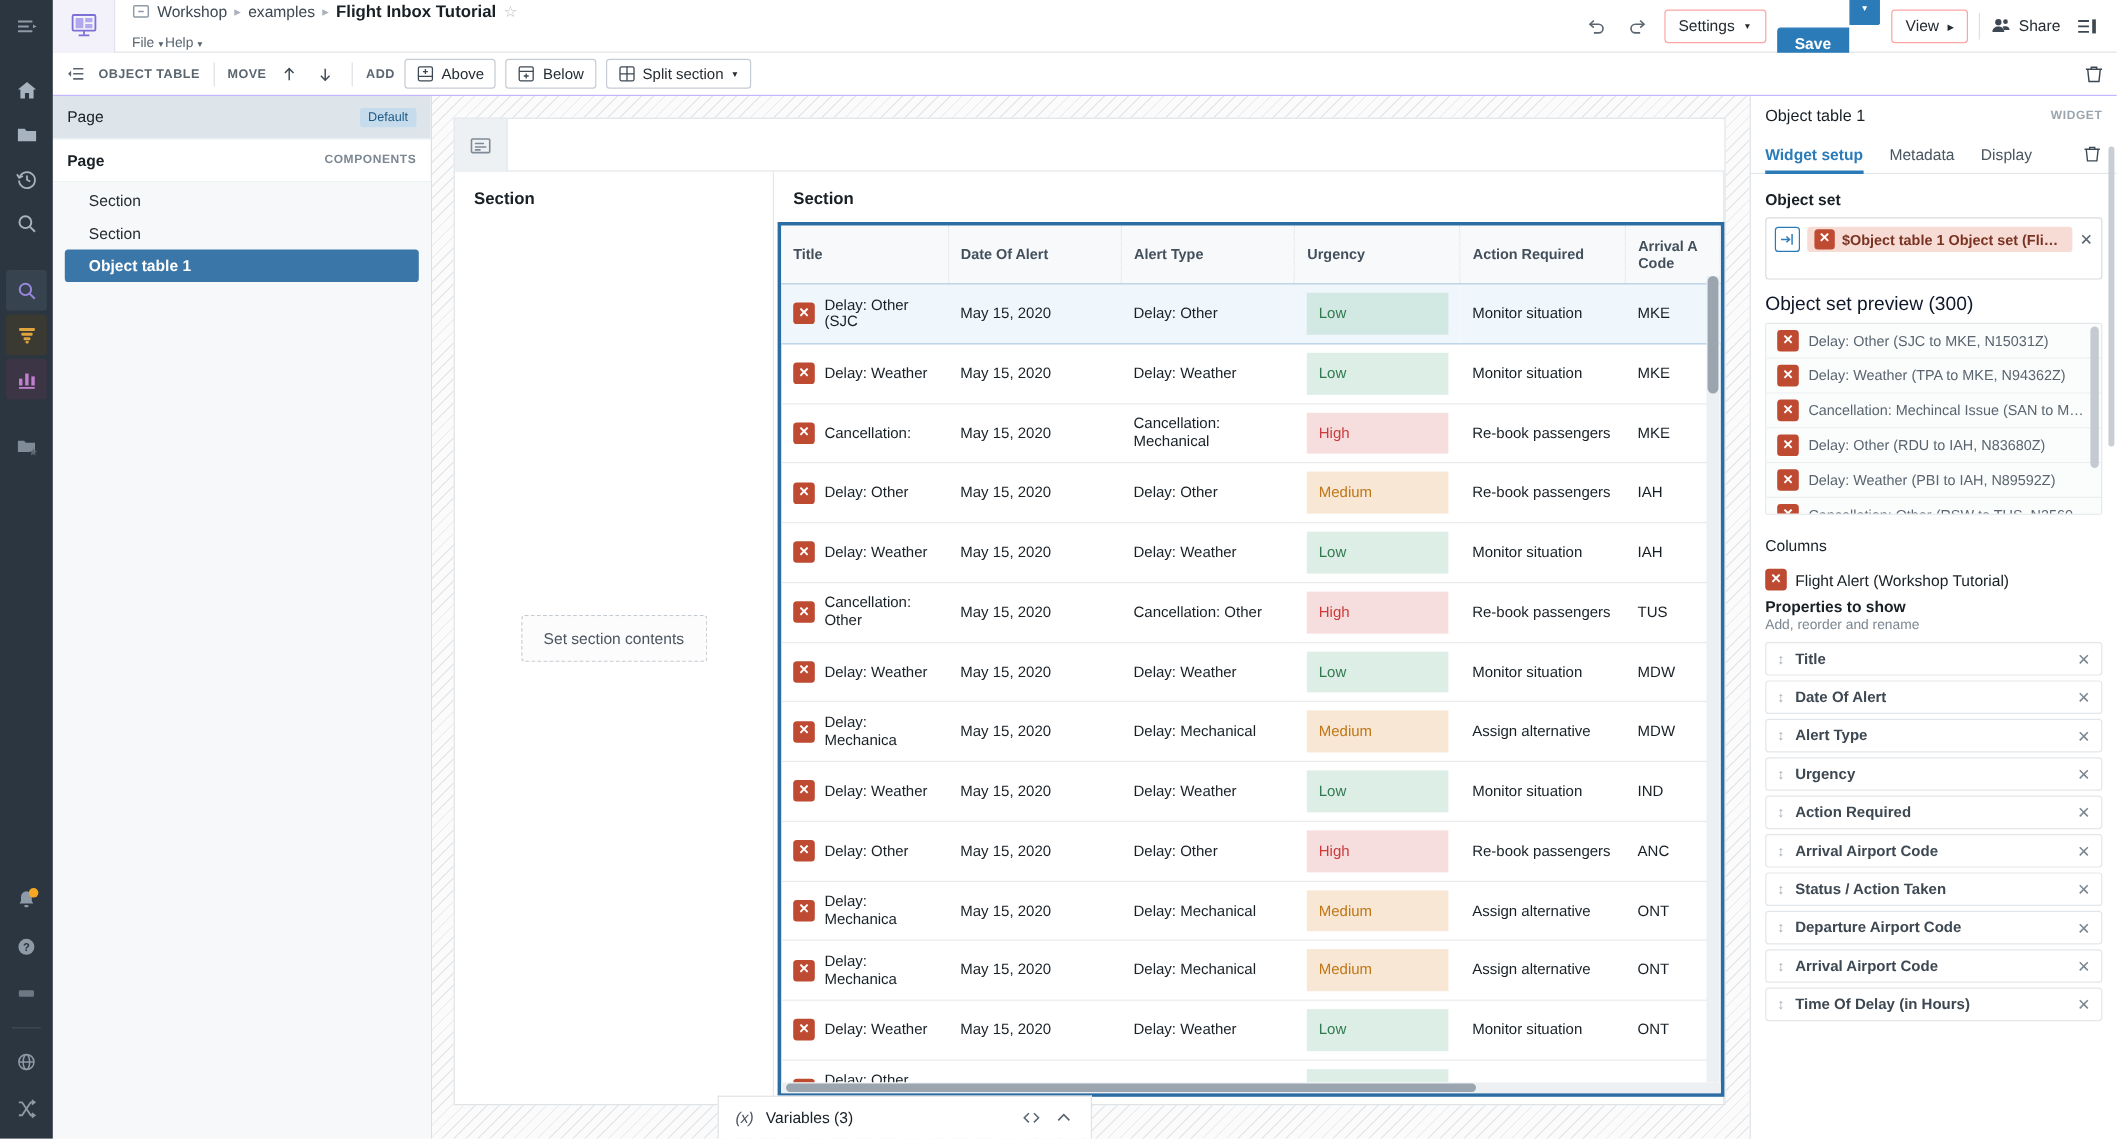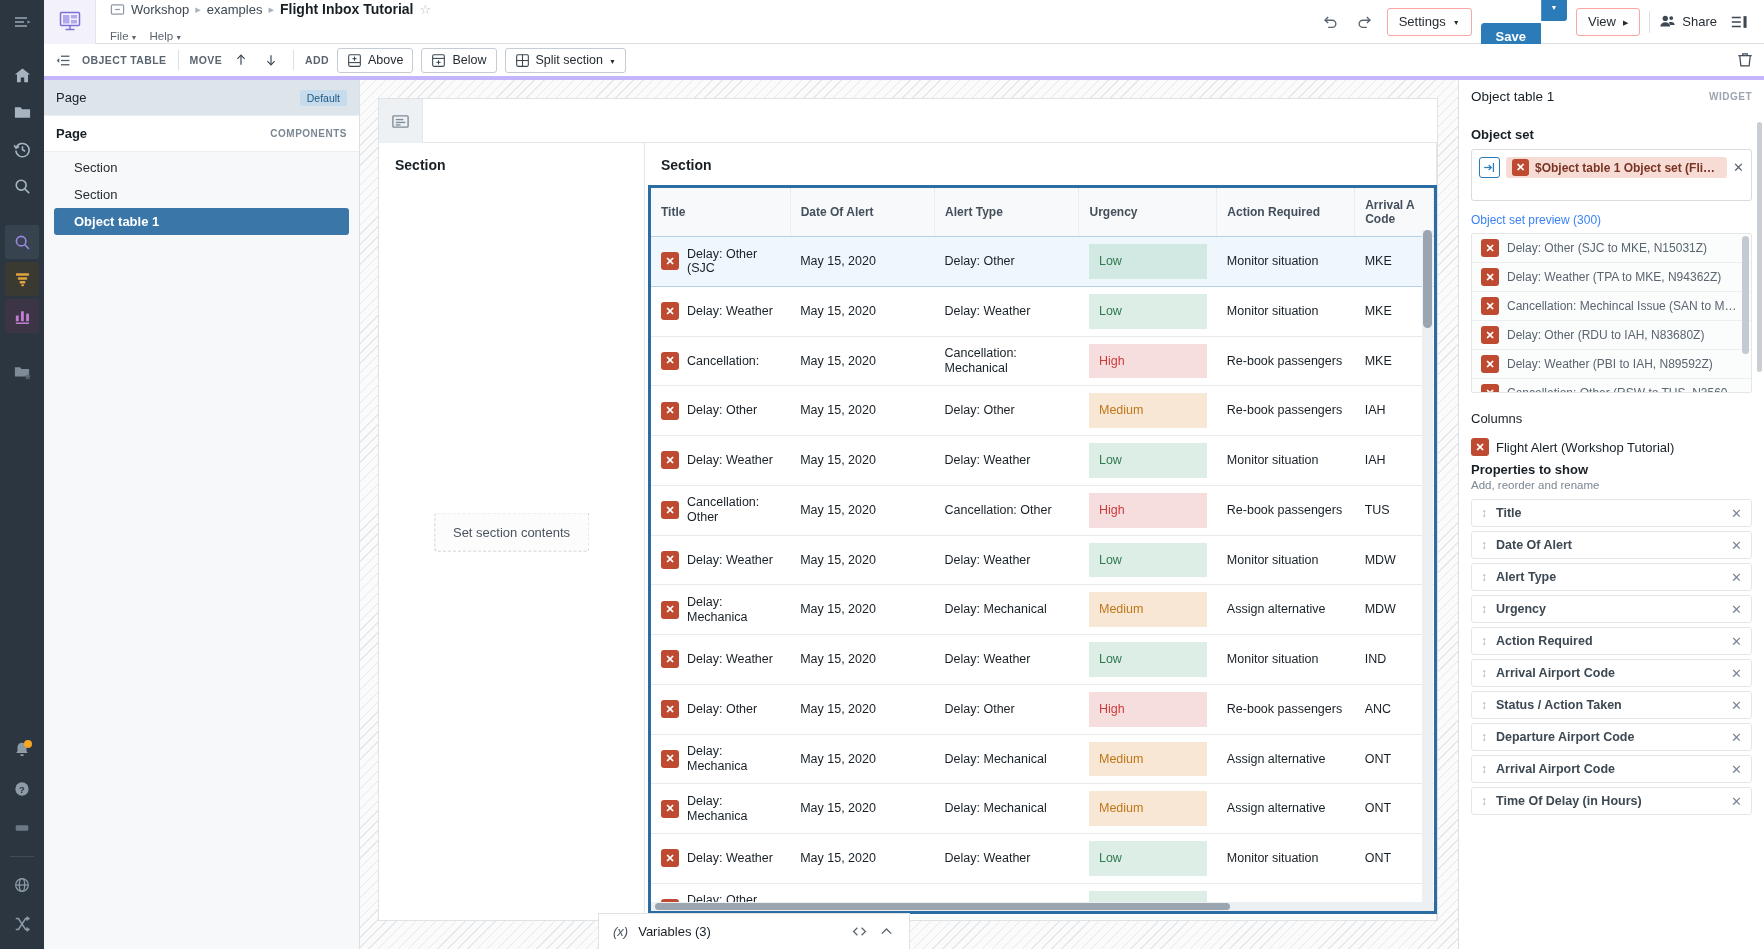--- a/index.html
+++ b/index.html
@@ -49,21 +49,21 @@
   .logo-cell {
     width:52px;height:44px;display:flex;align-items:center;justify-content:center;
     background:#f3f2fb; border-right:1px solid #e3e2ef;
   }
   .crumbs { padding-left:14px; display:flex; flex-direction:column; gap:1px; }
   .crumb-row { display:flex; align-items:center; gap:6px; font-size:13px; color:#3d4852; }
   .crumb-link { color:#3d4852; cursor:pointer; }
   .crumb-sep { color:#a9b2bb; font-size:11px; }
   .crumb-title { font-weight:bold; color:#182026; font-size:14px; }
   .star { color:#b6bec6; font-size:13px; cursor:pointer; }
-  .menu-row { display:flex; gap:12px; font-size:11.5px; color:#5a6570; margin-top:12px;}
+  .menu-row { display:flex; font-size:11.5px; color:#5a6570; margin-top:12px;}
   .menu-item { cursor:pointer; display:flex; align-items:center; gap:2px;}
   .caret { font-size:7px; position:relative; top:1px; }
   .topbar-spacer { flex:1; }
   .topbar-right { display:flex; align-items:center; gap:9px; padding-right:12px; }
   .ibtn {
     width:26px;height:26px;display:flex;align-items:center;justify-content:center;
     color:#5a6570; cursor:pointer; border-radius:3px;
   }
   .btn {
     height:28px; border:1px solid #fca5a5; border-radius:3px; background:#fff;
@@ -78,21 +78,21 @@
     background:#2b7bb9; border-color:#2b7bb9; color:#fff; width:26px; padding:0;
     justify-content:center; border-left:1px solid #4a92c7;
     border-top-left-radius:0; border-bottom-left-radius:0;
   }
   .split { display:flex; }
   .vdiv { width:1px;height:22px;background:#dce0e5; }
   .share { display:flex;align-items:center;gap:6px;font-size:13px;color:#252c32;cursor:pointer; }
 
   
   .wtoolbar {
-    height:36px; flex:0 0 36px; background:#fff; border-bottom:4px solid #c4b5fd;
+    height:36px; flex:0 0 36px; background:#fff; border-bottom:1px solid #c4b5fd;
     display:flex; align-items:center; padding:0 8px; gap:8px;
   }
   .tb-label { font-size:10.5px; letter-spacing:.4px; color:#5a6570; font-weight:bold; }
   .tb-sep { width:1px;height:20px;background:#dce0e5; margin:0 3px;}
   .tb-btn {
     height:25px;border:1px solid #c5ccd3;border-radius:3px;background:#fff;
     display:flex;align-items:center;gap:6px;padding:0 9px;font-size:12.5px;color:#252c32;cursor:pointer;
   }
   .tb-icon { width:22px;height:22px;display:flex;align-items:center;justify-content:center;color:#5a6570;cursor:pointer;}
   .tb-spacer { flex:1; }
@@ -235,21 +235,21 @@
   .chip {
     display:flex; align-items:center; gap:6px; background:#f7dcd5; border-radius:3px;
     padding:2px 6px; flex:1; min-width:0; overflow:hidden;
   }
   .chip .xico { width:17px;height:17px;flex:0 0 17px;}
   .chip-txt {
     font-size:12px; font-weight:bold; color:#7a3323; white-space:nowrap;
     overflow:hidden; text-overflow:ellipsis;
   }
   .chip-close { color:#5a6570; cursor:pointer; font-size:13px; flex:0 0 auto; }
-  .prev-label { font-size:12px; color:#3b82f6; margin:12px 0 6px; }
+  .prev-label { font-size:16px; color:#0f172a; margin:12px 0 6px; }
   .prev-box { border:1px solid #e3e7ea; border-radius:2px; height:160px; overflow:hidden; position:relative;}
   .prev-item {
     display:flex; align-items:center; gap:8px; padding:5px 9px; border-bottom:1px solid #eceff1;
     background:#fbfcfc; cursor:pointer;
   }
   .prev-txt { font-size:12px; color:#5a6570; white-space:nowrap; overflow:hidden; text-overflow:ellipsis; }
   .prev-scroll { position:absolute; right:2px; top:2px; bottom:2px; width:7px; }
   .prev-thumb { width:7px; height:118px; background:#c3cad1; border-radius:4px; }
   .cols-label { font-size:13px; color:#182026; margin:18px 0 12px; }
   .obj-type { display:flex; align-items:center; gap:7px; margin-bottom:6px; }
@@ -838,20 +838,32 @@
                 <polyline points="4.5,12.5 10,7 15.5,12.5"></polyline>
               </svg>
           </span>
         </div>
       </div>
 
       <div class="rpanel">
         <div class="rp-head">
           <span class="rp-title">Object table 1</span>
           <span class="rp-widget">WIDGET</span>
+        </div>
+        <div class="rp-tabs">
+          <div class="rp-tab active">Widget setup</div>
+          <div class="rp-tab">Metadata</div>
+          <div class="rp-tab">Display</div>
+          <div class="rp-trash">
+            <svg width="17" height="17" viewBox="0 0 20 20" fill="none" stroke="#3d4852" stroke-width="1.35">
+                <polyline points="4.2,5.5 5.4,16.5 14.6,16.5 15.8,5.5"></polyline>
+                <line x1="2.5" y1="5.2" x2="17.5" y2="5.2"></line>
+                <path d="M7.5 5.2V3.3h5v1.9"></path>
+              </svg>
+          </div>
         </div>
         <div class="rp-body">
           <div class="rp-sec-label">Object set</div>
           <div class="objset-box">
             <div class="objset-row">
               <span class="enter-ico">
                 <svg width="13" height="13" viewBox="0 0 16 16" fill="none" stroke="#2b7bb9" stroke-width="1.5">
                     <line x1="1.5" y1="8" x2="10" y2="8"></line>
                     <polyline points="7,5 10.2,8 7,11"></polyline>
                     <line x1="12.8" y1="2.5" x2="12.8" y2="13.5"></line>

